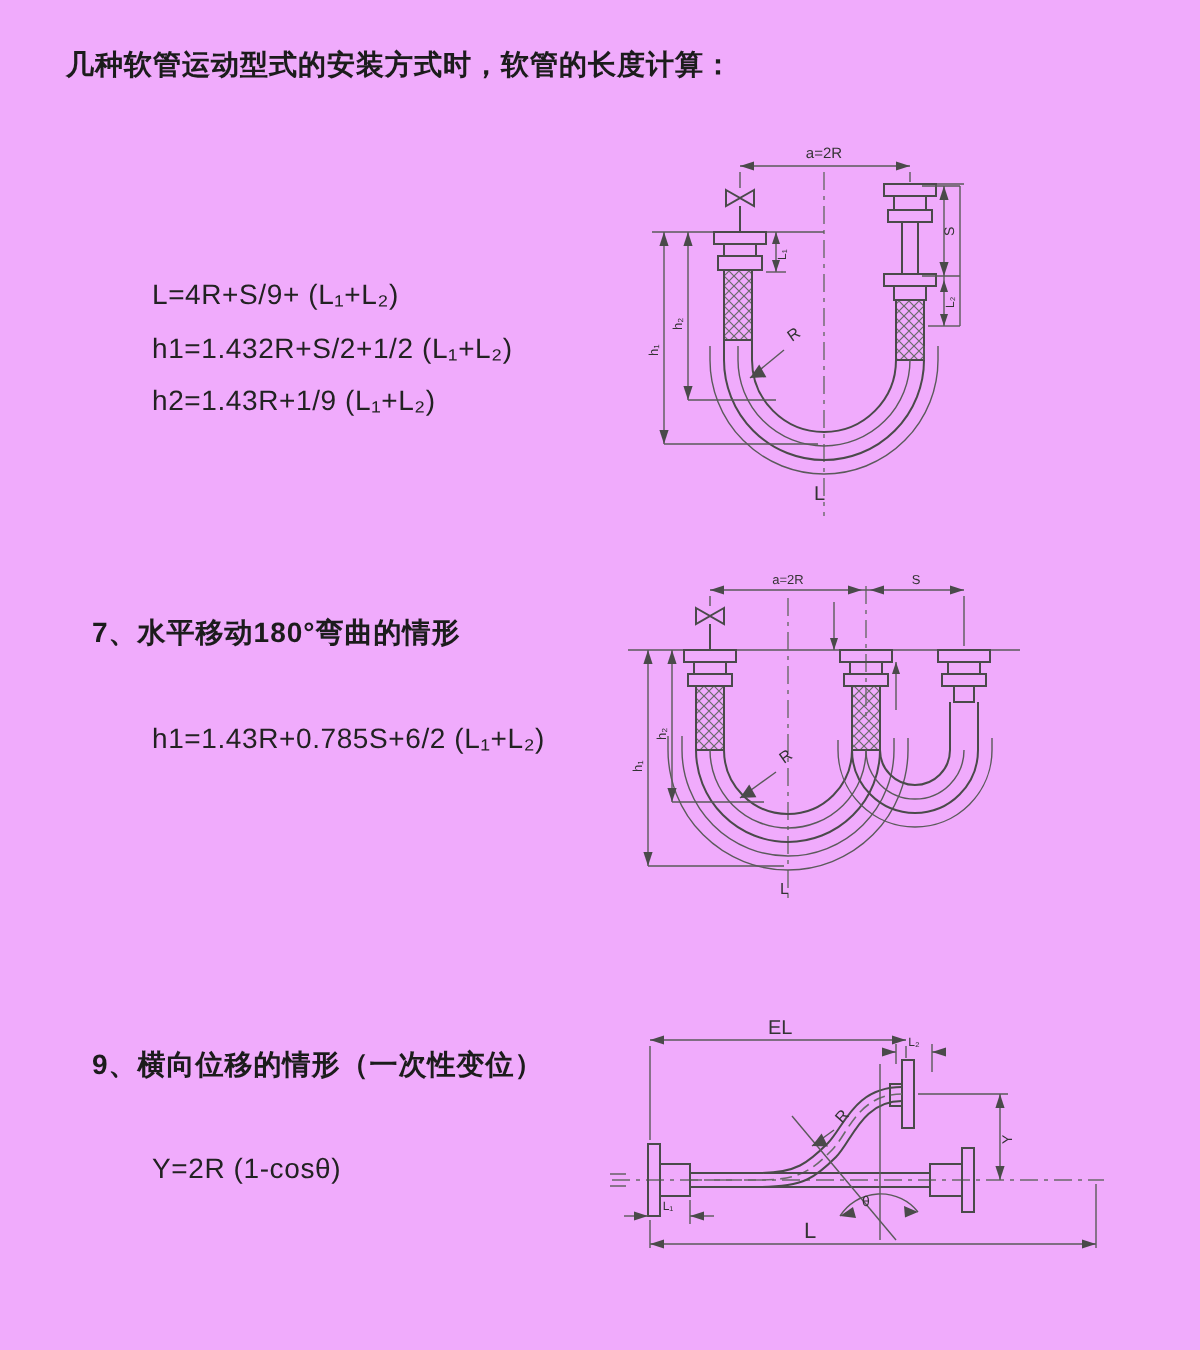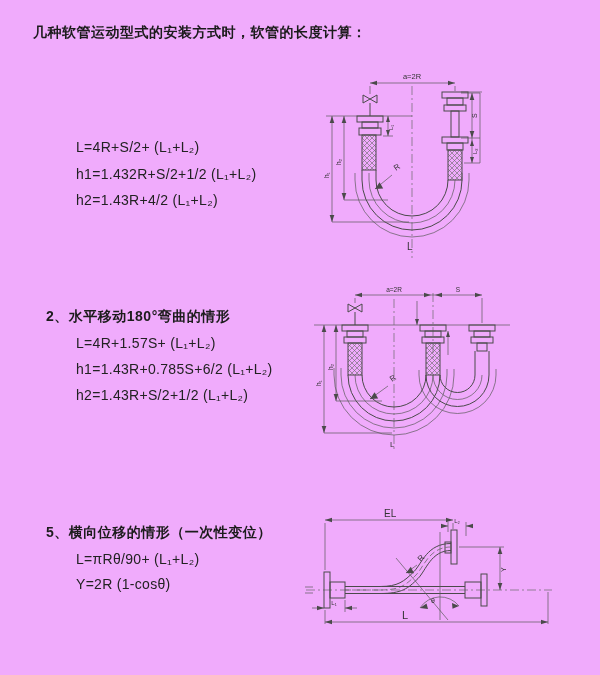--- a/index.html
+++ b/index.html
@@ -16,31 +16,28 @@
   .hd{stroke:#6a6a6a;stroke-width:.8;fill:none;stroke-dasharray:6,3;}
   .ah{fill:#4a4a4a;stroke:none;}
 </style>
 </head>
 <body>
 
 <div class="page">
 
   <div class="doc-title">几种软管运动型式的安装方式时，软管的长度计算：</div>
 
-  <div class="formula" style="left:76px;top:139px;">L=4R+S/2+ (L₁+L₂)</div>
+  <div class="formula" style="left:76px;top:139px;">L=4R+S/9+ (L₁+L₂)</div>
   <div class="formula" style="left:76px;top:166px;text-align:center;">h1=1.432R+S/2+1/2 (L₁+L₂)</div>
-  <div class="formula" style="left:76px;top:192px;">h2=1.43R+4/2 (L₁+L₂)</div>
-
-  <div class="sec-heading" style="left:46px;top:308px;">2、水平移动180°弯曲的情形</div>
-  <div class="formula" style="left:76px;top:335px;">L=4R+1.57S+ (L₁+L₂)</div>
+  <div class="formula" style="left:76px;top:192px;">h2=1.43R+1/9 (L₁+L₂)</div>
+
+  <div class="sec-heading" style="left:46px;top:308px;">7、水平移动180°弯曲的情形</div>
   <div class="formula" style="left:76px;top:361px;">h1=1.43R+0.785S+6/2 (L₁+L₂)</div>
-  <div class="formula" style="left:76px;top:387px;">h2=1.43R+S/2+1/2 (L₁+L₂)</div>
-
-  <div class="sec-heading" style="left:46px;top:524px;">5、横向位移的情形（一次性变位）</div>
-  <div class="formula" style="left:76px;top:551px;">L=πRθ/90+ (L₁+L₂)</div>
+
+  <div class="sec-heading" style="left:46px;top:524px;">9、横向位移的情形（一次性变位）</div>
   <div class="formula" style="left:76px;top:576px;">Y=2R (1-cosθ)</div>
 
   <svg style="left:312px;top:68px;" width="286" height="200" viewBox="0 0 286 200">
     <defs>
       <pattern id="ht1" patternUnits="userSpaceOnUse" width="5" height="5">
         <path d="M0 5 L5 0 M0 0 L5 5" stroke="#6a6a6a" stroke-width=".6"></path>
       </pattern>
     </defs>
 
     <line class="cl" x1="100" y1="18" x2="100" y2="190"></line>

